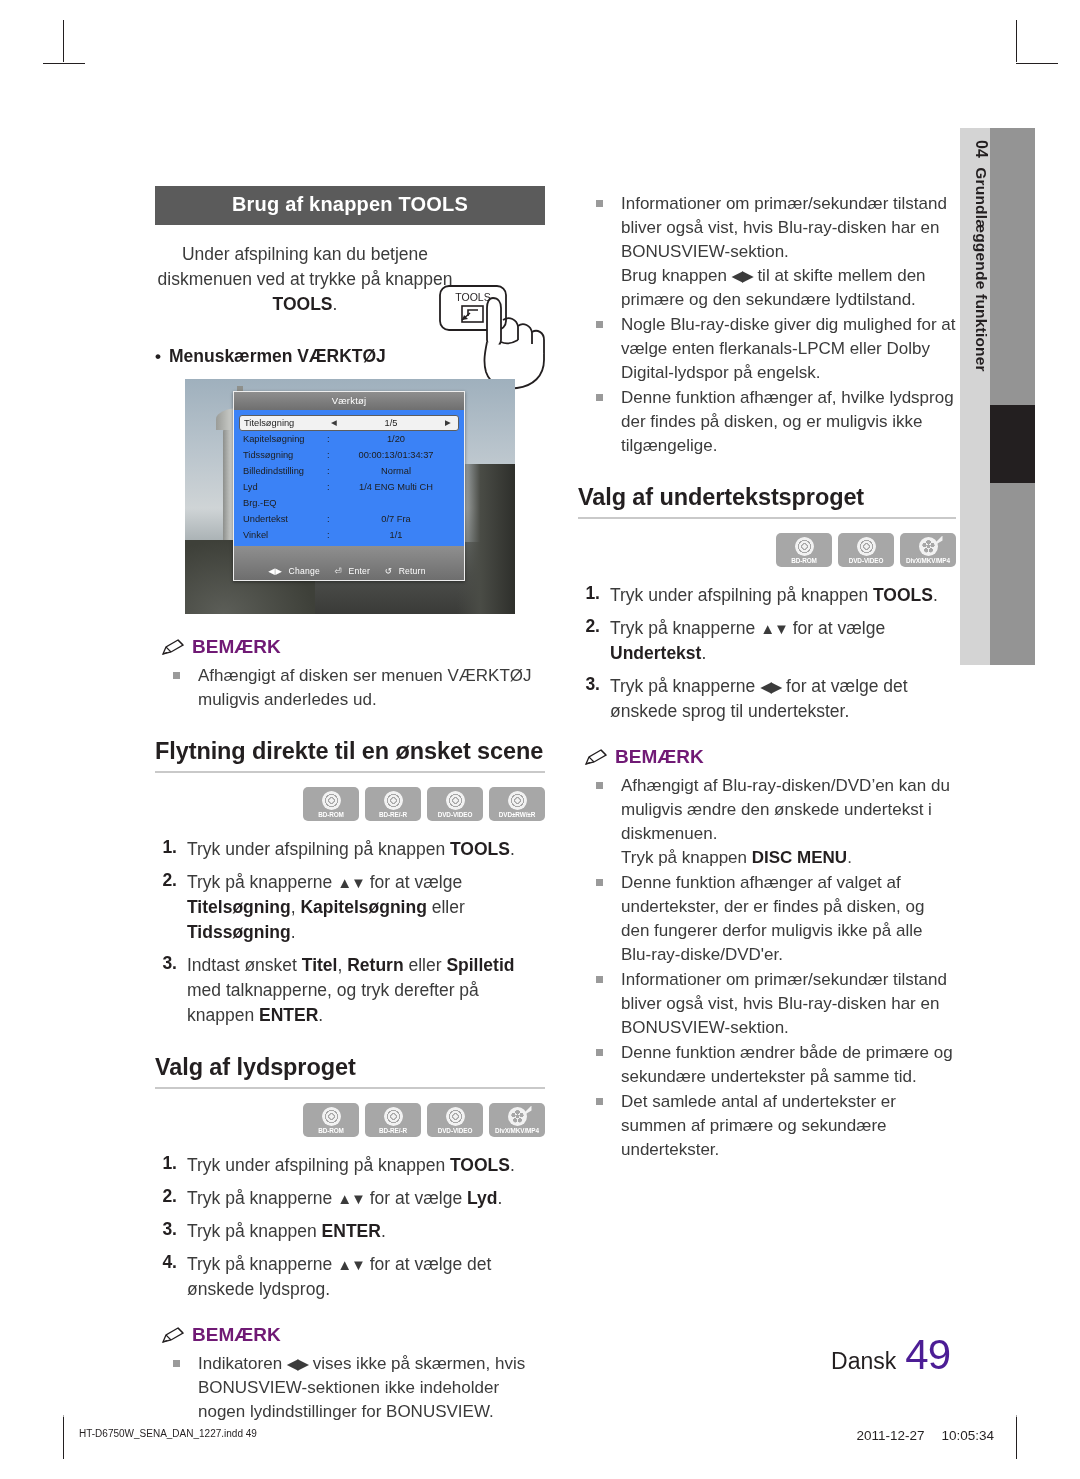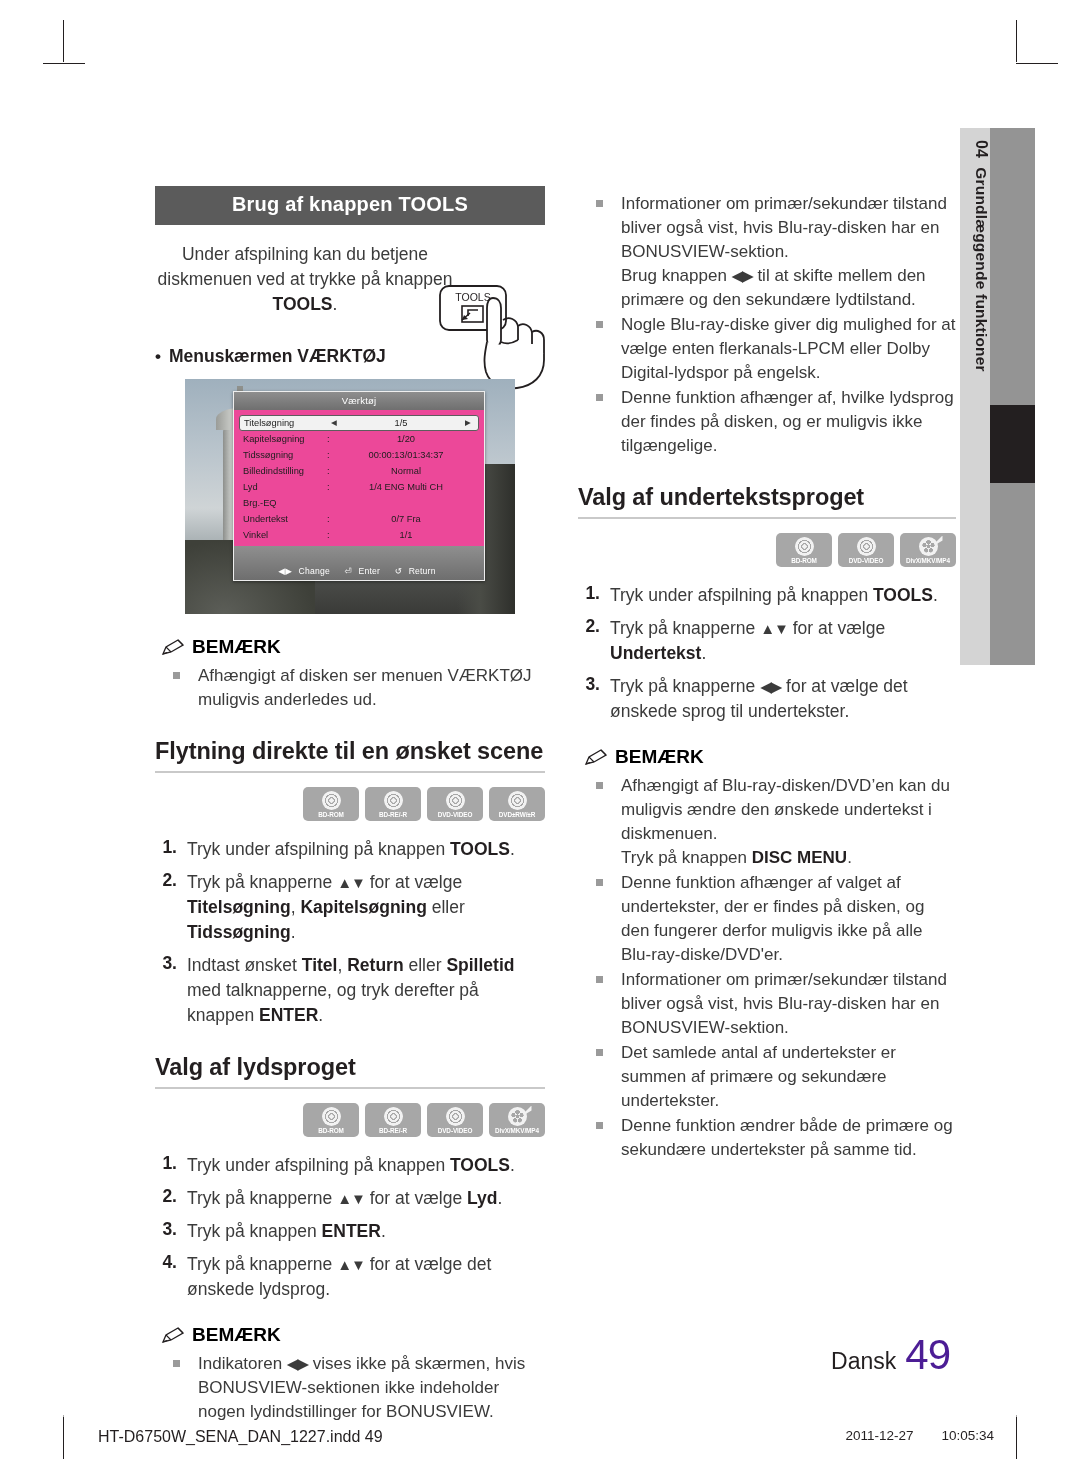--- a/index.html
+++ b/index.html
@@ -120,22 +120,22 @@
     background: radial-gradient(ellipse at 30% 100%, #5c5e58 0%, #3e4039 70%);
   }
   .tv-right-fg {
     position: absolute; right: 0; bottom: 0; width: 58px; height: 150px;
     background: linear-gradient(to left, #2e2f2b 0%, #4a4c46 60%, rgba(74,76,70,0) 100%);
   }
 
   
   .osd {
     position: absolute; left: 48px; top: 12px;
-    width: 252px;
-    background: #ec4899;
+    width: 232px;
+    background: #3b82f6;
     border: 1px solid #eeeeee;
     box-shadow: 0 1px 3px rgba(0,0,0,.45);
     font-size: 9px;
     color: #1d1d1d;
   }
   .osd-title {
     background: linear-gradient(to bottom, #8e8e8e, #6f6f6f);
     color: #ffffff;
     text-align: center;
     font-size: 9.5px;
@@ -169,21 +169,21 @@
     font-size: 8.6px;
     padding: 20px 0 4px 0;
     letter-spacing: .2px;
   }
   .osd-foot span { margin: 0 4px; }
 
   
   .note { margin-top: 22px; }
   .note-head {
     display: flex; align-items: center; gap: 7px;
-    font-size: 19px; font-weight: bold; color: #000000;
+    font-size: 19px; font-weight: bold; color: #701a75;
     margin-left: 6px;
   }
   .note-list { margin-top: 6px; }
   .note-item {
     display: flex; gap: 18px;
     font-size: 17px; line-height: 24px; color: #3b3b3b;
     margin-bottom: 1px;
     padding-left: 18px;
   }
   .note-item .sq {
@@ -263,27 +263,27 @@
   .pagenum .n { font-size: 42px; color: #4c1d95; letter-spacing: -1px; }
 
   
   .footer {
     position: absolute; left: 0; right: 0; bottom: 22px;
     height: 42px;
   }
   .footer-rule-l { position: absolute; left: 63px; top: 0; width: 1px; height: 42px; background: #aaaaaa; }
   .footer-rule-r { position: absolute; right: 63px; top: 0; width: 1px; height: 42px; background: #aaaaaa; }
   .footer-file {
-    position: absolute; left: 98px; top: 13px;
-    font-size: 16px; color: #231f20;
+    position: absolute; left: 79px; top: 13px;
+    font-size: 10px; color: #231f20;
   }
   .footer-meta {
     position: absolute; right: 86px; top: 13px;
     font-size: 13.5px; color: #231f20;
-    display: flex; gap: 28px;
+    display: flex; gap: 17px;
   }
   .arrowglyph { font-size: 15px; letter-spacing: -1px; }
 </style>
 </head>
 <body>
 
 <div class="page">
 
   <div class="crop crop-v" style="left:63px; top:20px;"></div>
   <div class="crop crop-h" style="left:43px; top:63px;"></div>
@@ -565,25 +565,25 @@
           <div class="note-item">
             <span class="sq"></span>
             <span class="txt">Denne funktion afhænger af valget af undertekster, der er findes på disken, og den fungerer derfor muligvis ikke på alle Blu-ray-diske/DVD'er.</span>
           </div>
           <div class="note-item">
             <span class="sq"></span>
             <span class="txt">Informationer om primær/sekundær tilstand bliver også vist, hvis Blu-ray-disken har en BONUSVIEW-sektion.</span>
           </div>
           <div class="note-item">
             <span class="sq"></span>
-            <span class="txt">Det samlede antal af undertekster er summen af primære og sekundære undertekster.</span>
+            <span class="txt">Denne funktion ændrer både de primære og sekundære undertekster på samme tid.</span>
           </div>
           <div class="note-item">
             <span class="sq"></span>
-            <span class="txt">Denne funktion ændrer både de primære og sekundære undertekster på samme tid.</span>
+            <span class="txt">Det samlede antal af undertekster er summen af primære og sekundære undertekster.</span>
           </div>
         </div>
     </div>
   </div>
 
   <div class="pagenum">
     <span class="lang">Dansk</span>
     <span class="n">49</span>
   </div>
 

